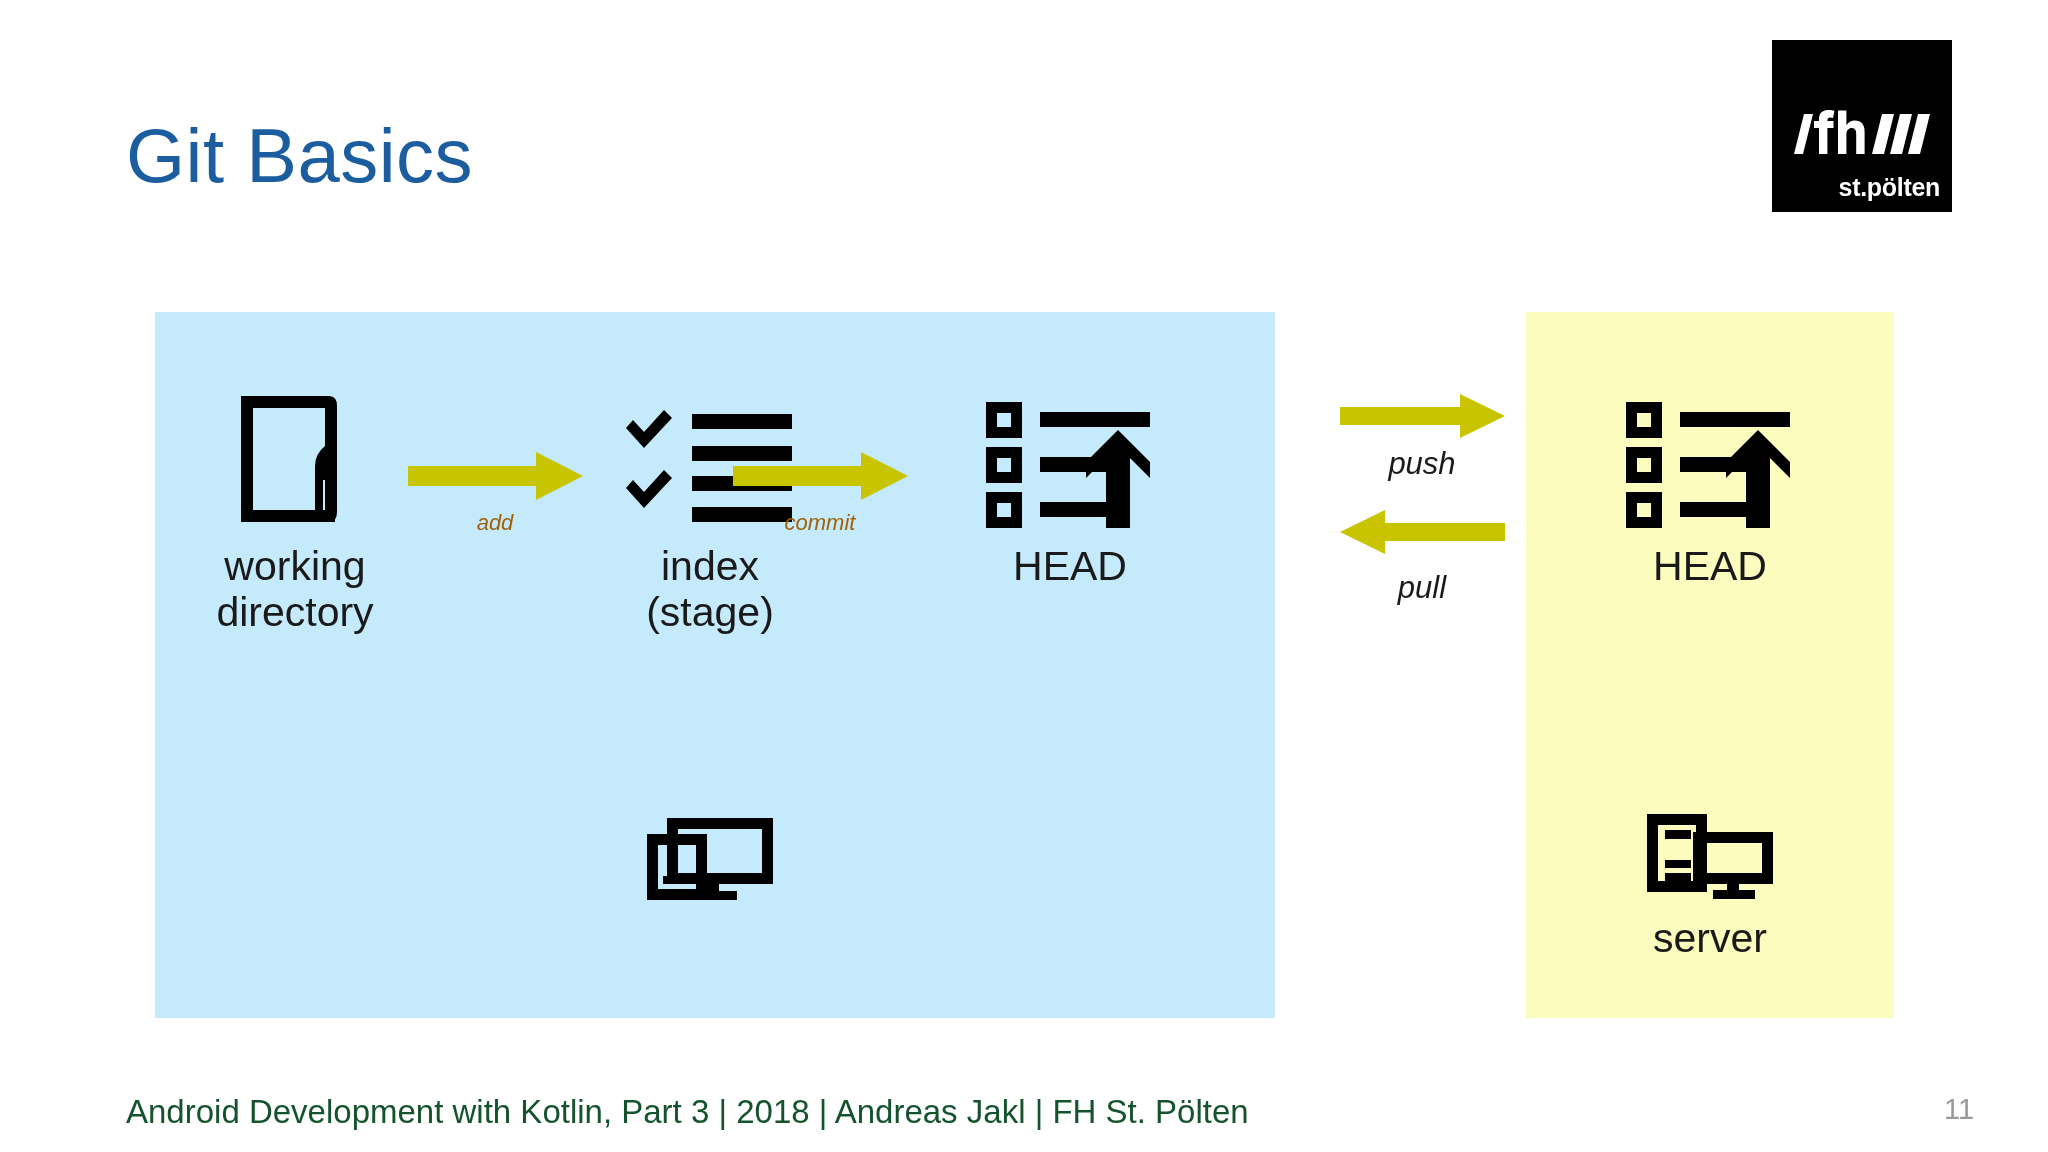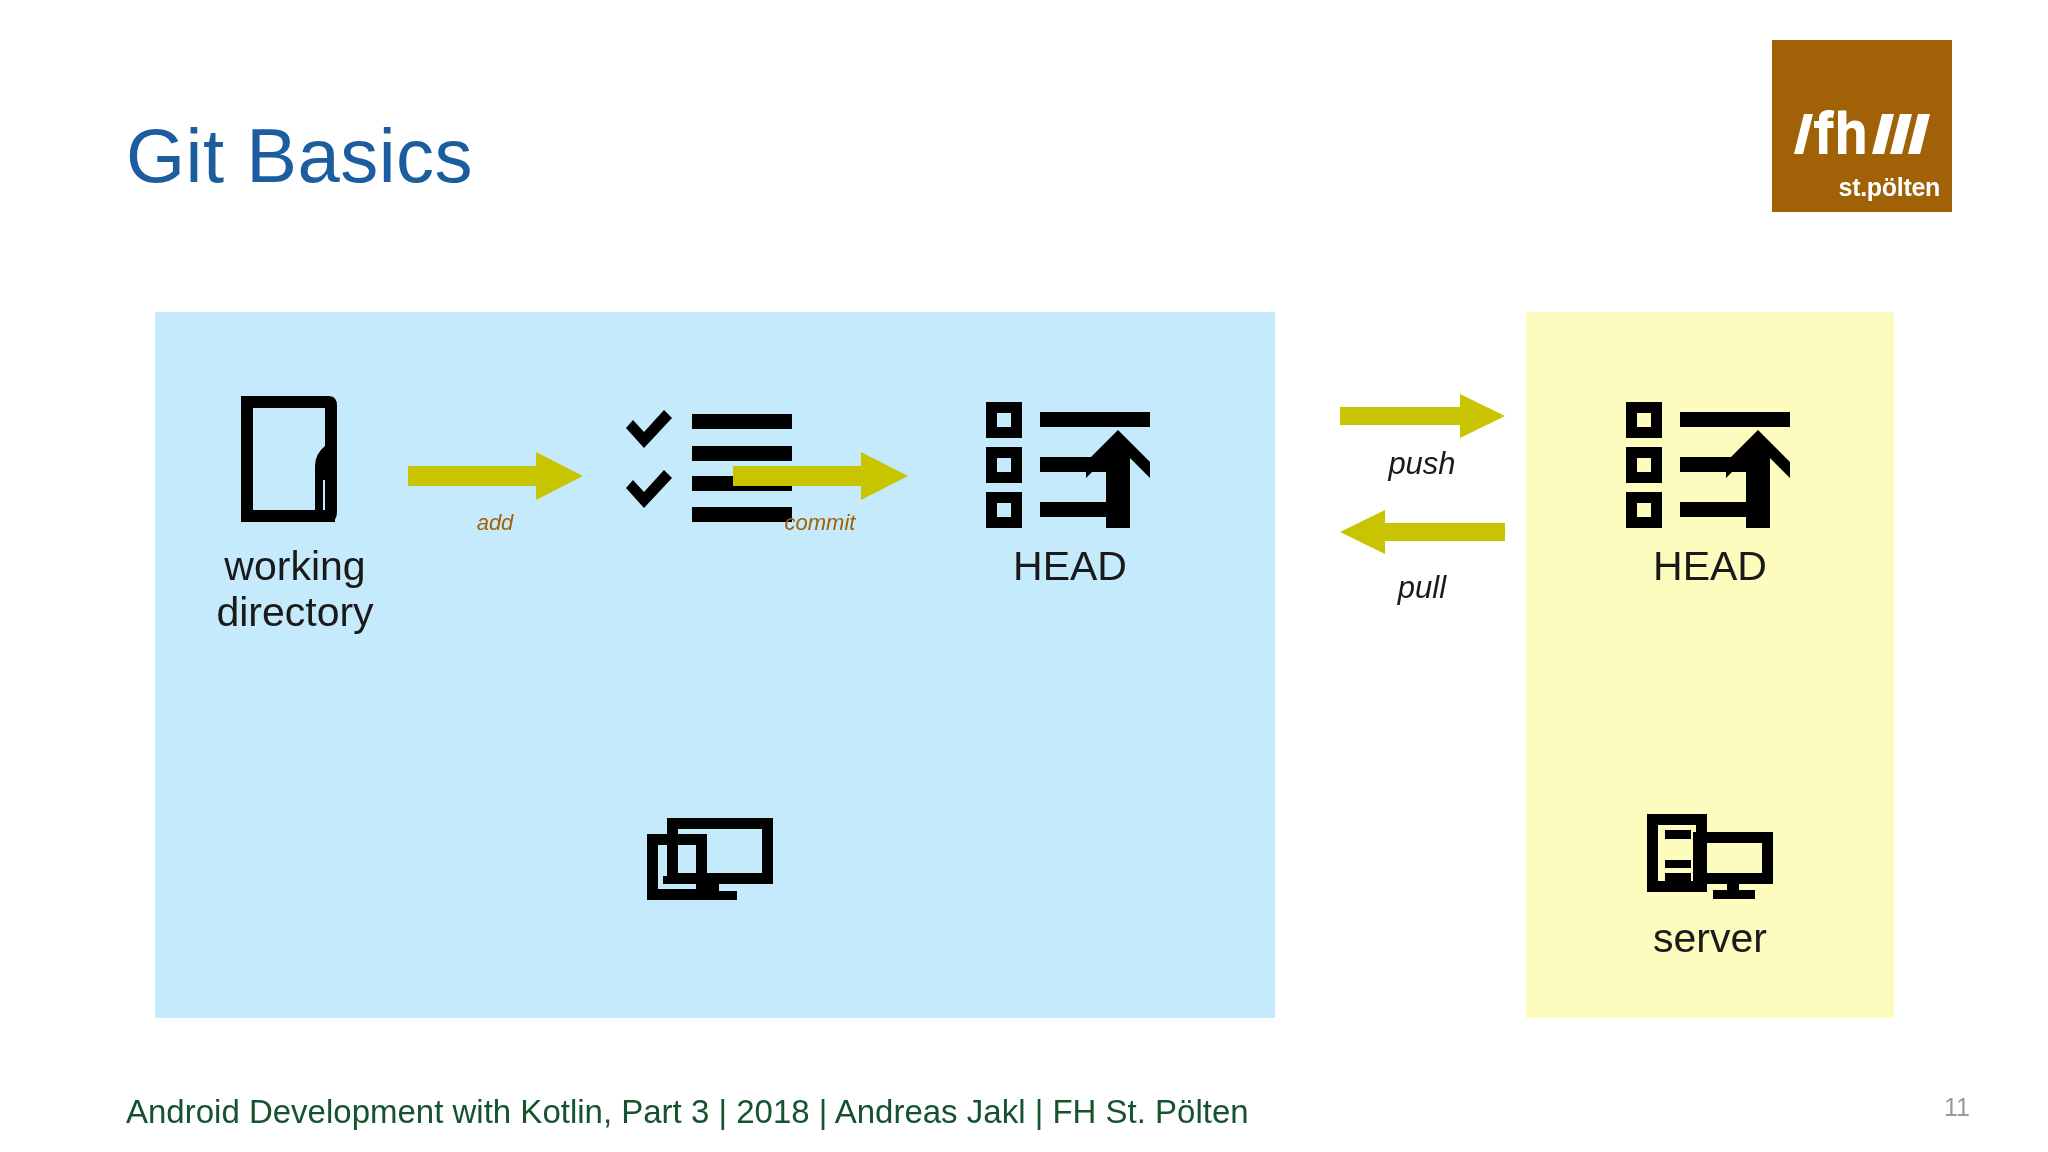--- a/index.html
+++ b/index.html
@@ -28,21 +28,21 @@
     white-space: nowrap;
   }
 
   
   #logo {
     position: absolute;
     left: 1772px;
     top: 40px;
     width: 180px;
     height: 172px;
-    background: #a16207;
+    background: #000000;
   }
   #logo-mark {
     position: absolute;
     left: 14px;
     bottom: 54px;
     width: 152px;
     height: 48px;
   }
   #logo-sub {
     position: absolute;
@@ -143,21 +143,21 @@
     top: 1093px;
     font-size: 33px;
     font-weight: 300;
     color: #14532d;
     white-space: nowrap;
   }
   #page-number {
     position: absolute;
     left: 1944px;
     top: 1093px;
-    font-size: 25px;
+    font-size: 29px;
     font-weight: 300;
     color: #9a9a9a;
   }
 </style>
 </head>
 <body>
 
 <div id="slide-title">Git Basics</div>
 
 <div id="logo">
@@ -199,20 +199,22 @@
       <polygon points="4,22 11,14 22,26 42,4 50,12 22,42" fill="#000000"></polygon>
 
       <polygon points="4,82 11,74 22,86 42,64 50,72 22,102" fill="#000000"></polygon>
 
       <rect x="70" y="8" width="100" height="15" fill="#000000"></rect>
       <rect x="70" y="40" width="100" height="15" fill="#000000"></rect>
       <rect x="70" y="70" width="100" height="15" fill="#000000"></rect>
       <rect x="70" y="101" width="100" height="15" fill="#000000"></rect>
     </svg>
   </div>
+  <div class="stage-label">index
+(stage)</div>
 </div>
 
 <div class="stage" id="stage-head">
   <div class="stage-icon">
     <svg width="172" height="130" viewBox="0 0 172 130">
 
       <path d="M2 2 H38 V38 H2 Z M13 13 V27 H27 V13 Z" fill="#000000" fill-rule="evenodd"></path>
       <path d="M2 47 H38 V83 H2 Z M13 58 V72 H27 V58 Z" fill="#000000" fill-rule="evenodd"></path>
       <path d="M2 92 H38 V128 H2 Z M13 103 V117 H27 V103 Z" fill="#000000" fill-rule="evenodd"></path>
 

